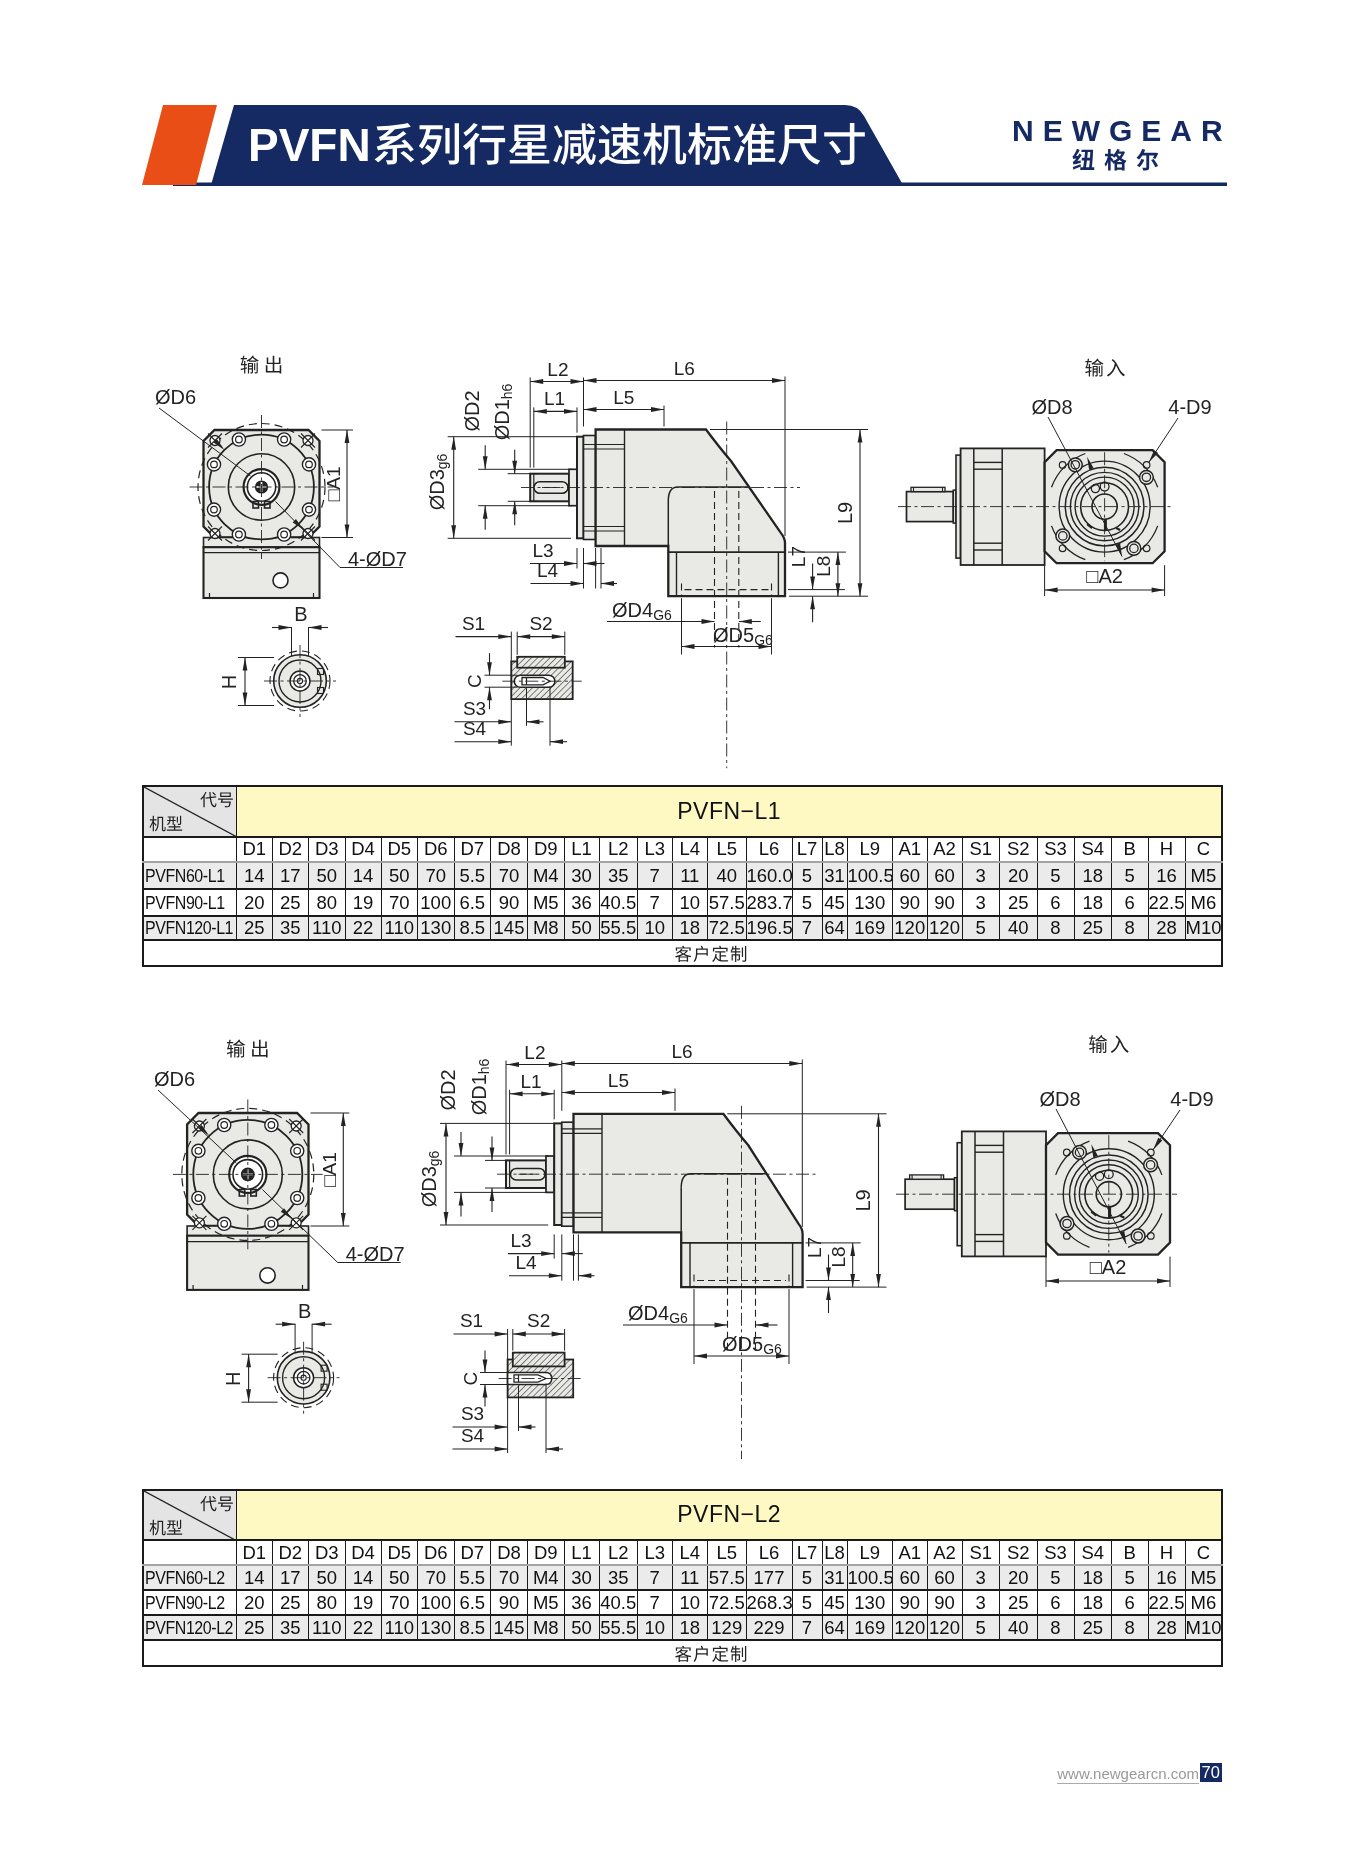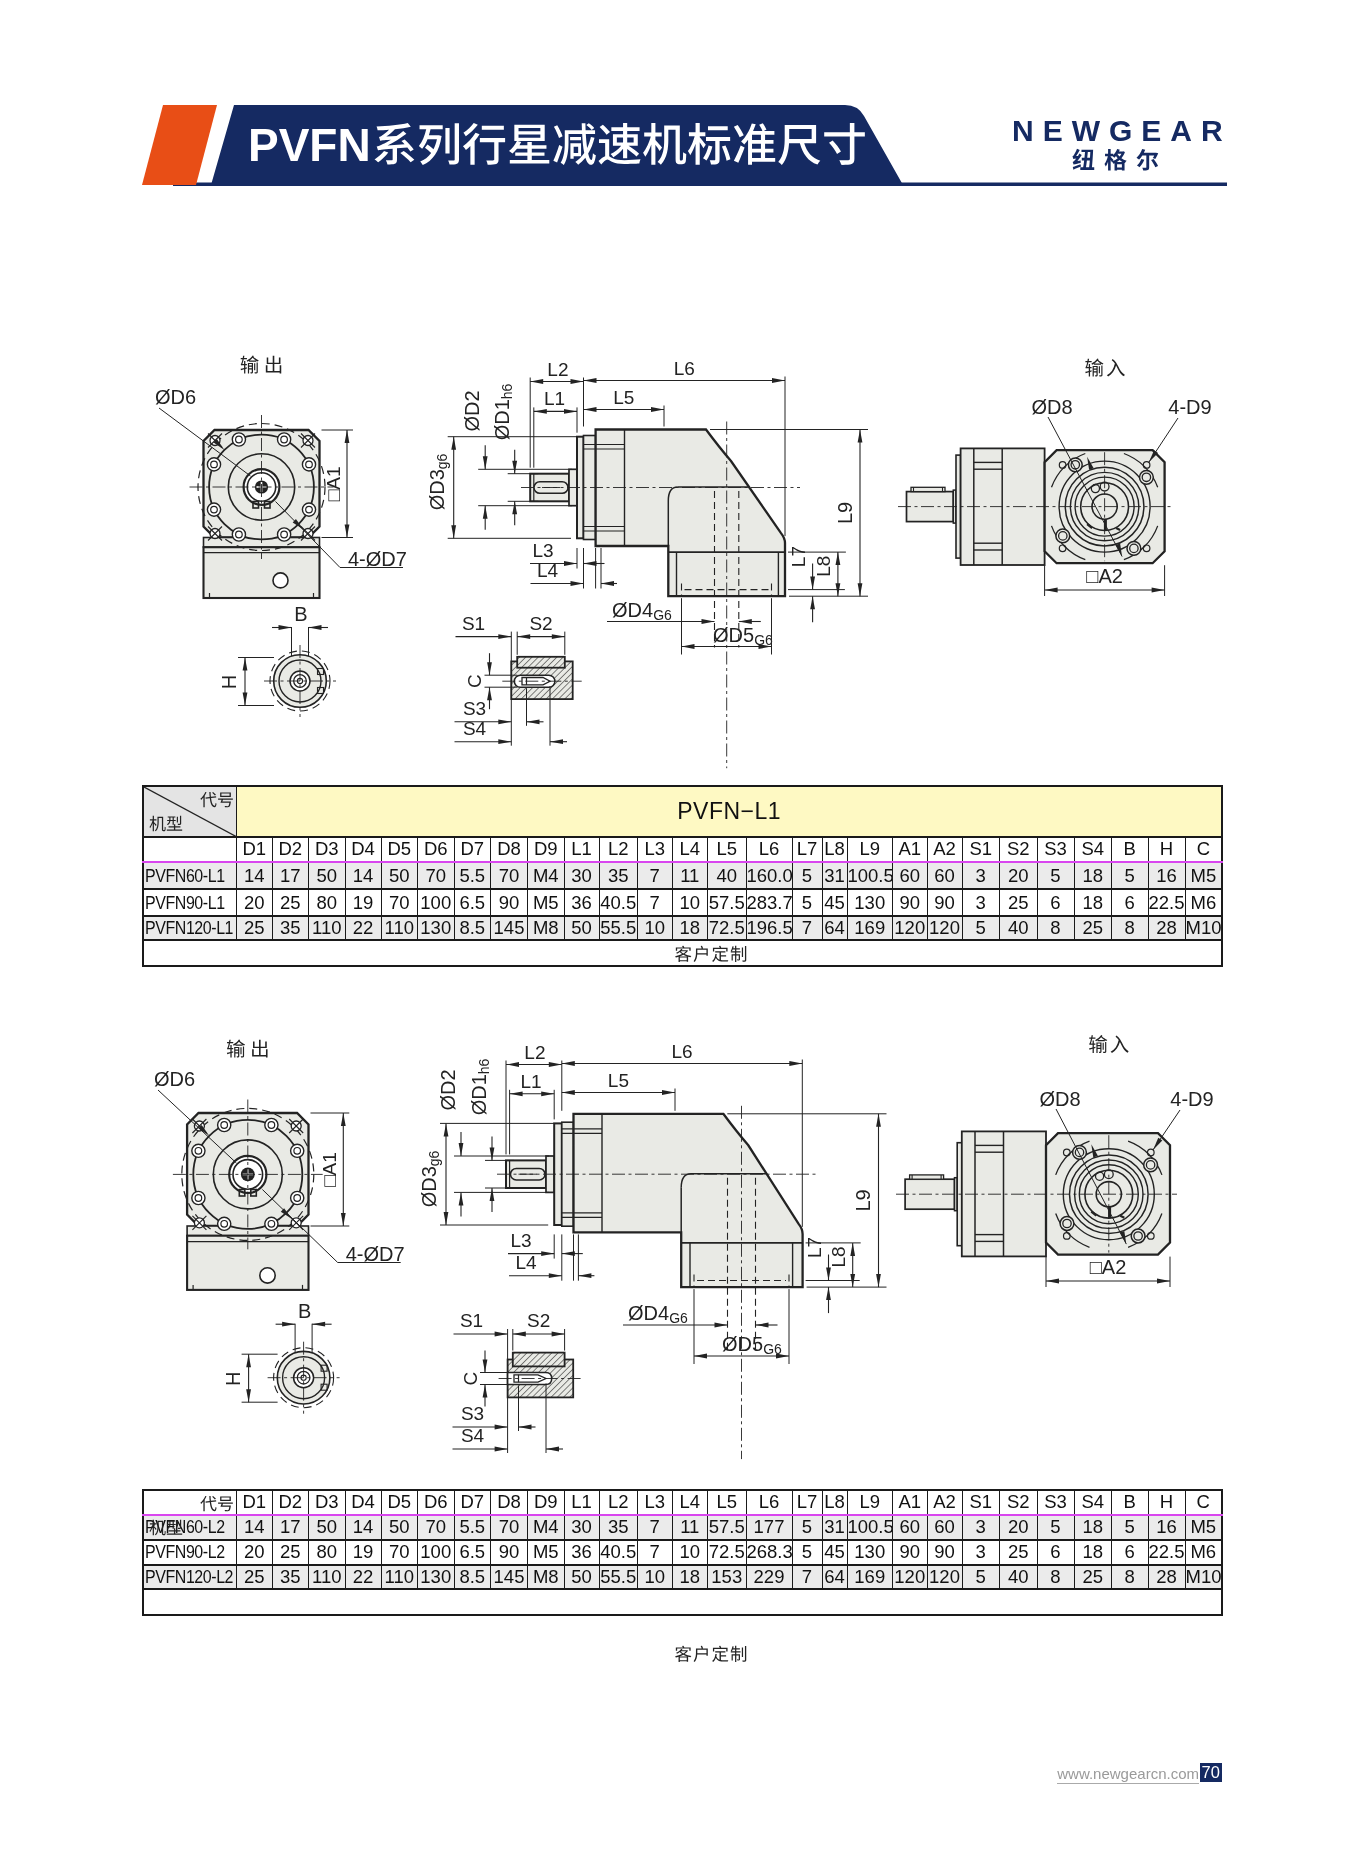--- a/index.html
+++ b/index.html
@@ -4,21 +4,21 @@
 body{width:1362px;height:1871px;background:#fff;position:relative;overflow:hidden;
      font-family:"Liberation Sans", sans-serif;}
 .tbl{position:absolute;left:142px;width:1080px}
 .tbl table{border-collapse:collapse;table-layout:fixed;width:1080px;border:2.2px solid #1a1a1a}
 .tbl td{border:1px solid #1a1a1a;text-align:center;font-size:18.5px;color:#111;
         padding:0;overflow:hidden;white-space:nowrap}
 .cnd{display:inline-block;transform:scaleX(0.84);transform-origin:0 50%;font-size:19px}
 .tbl .trow td{border-bottom:2px solid #1a1a1a}
 .tbl .ttl{background:#fef9c3;font-size:23px;height:48.5px;letter-spacing:0.5px}
 .tbl .diag{background:#e4e4e4;position:relative;font-size:17px}
-.tbl .hrow td{border-bottom:2px solid #d946ef}
+.tbl .hrow td{border-bottom:2px solid #a3a3a3}
 
 .tbl .drow{border-bottom:2px solid #1a1a1a}
 .tbl .drow .first{text-align:center;padding-left:1px;letter-spacing:-0.5px}
 .tbl .sh td{background:#ebebeb}
 .tbl .crow td{border-top:2px solid #1a1a1a}
 </style></head><body>
 <svg width="1362" height="230" style="position:absolute;left:0;top:0">
     <rect x="173" y="182.5" width="1054" height="3.5" fill="#152a62"></rect>
     <polygon points="163,105 217,105 196,185 142,185" fill="#e84e16"></polygon>
     <path d="M 234,105 L 845,105 Q 858,105 864,116 L 903,185 L 211,185 Z" fill="#152a62"></path>
@@ -852,20 +852,28 @@
         <col style="width:35px">
         <col style="width:37.5px">
         <col style="width:37.5px">
         <col style="width:37px">
         <col style="width:37.5px">
         <col style="width:36.5px">
         <col style="width:37px">
         <col style="width:37px">
       </colgroup>
       <tbody>
+        <tr class="trow">
+          <td class="diag">
+            <svg width="93" height="50" style="position:absolute;left:0;top:0">
+              <line x1="0" y1="0" x2="93" y2="50" stroke="#232323" stroke-width="1.3"></line>
+            </svg>
+          </td>
+          <td colspan="27" class="ttl">PVFN−L2</td>
+        </tr>
         <tr class="hrow" style="height:25px">
           <td class="first"></td>
           <td>D1</td>
           <td>D2</td>
           <td>D3</td>
           <td>D4</td>
           <td>D5</td>
           <td>D6</td>
           <td>D7</td>
           <td>D8</td>
@@ -957,21 +965,21 @@
           <td>22</td>
           <td>110</td>
           <td>130</td>
           <td>8.5</td>
           <td>145</td>
           <td>M8</td>
           <td>50</td>
           <td>55.5</td>
           <td>10</td>
           <td>18</td>
-          <td>153</td>
+          <td>129</td>
           <td>229</td>
           <td>7</td>
           <td>64</td>
           <td>169</td>
           <td>120</td>
           <td>120</td>
           <td>5</td>
           <td>40</td>
           <td>8</td>
           <td>25</td>

